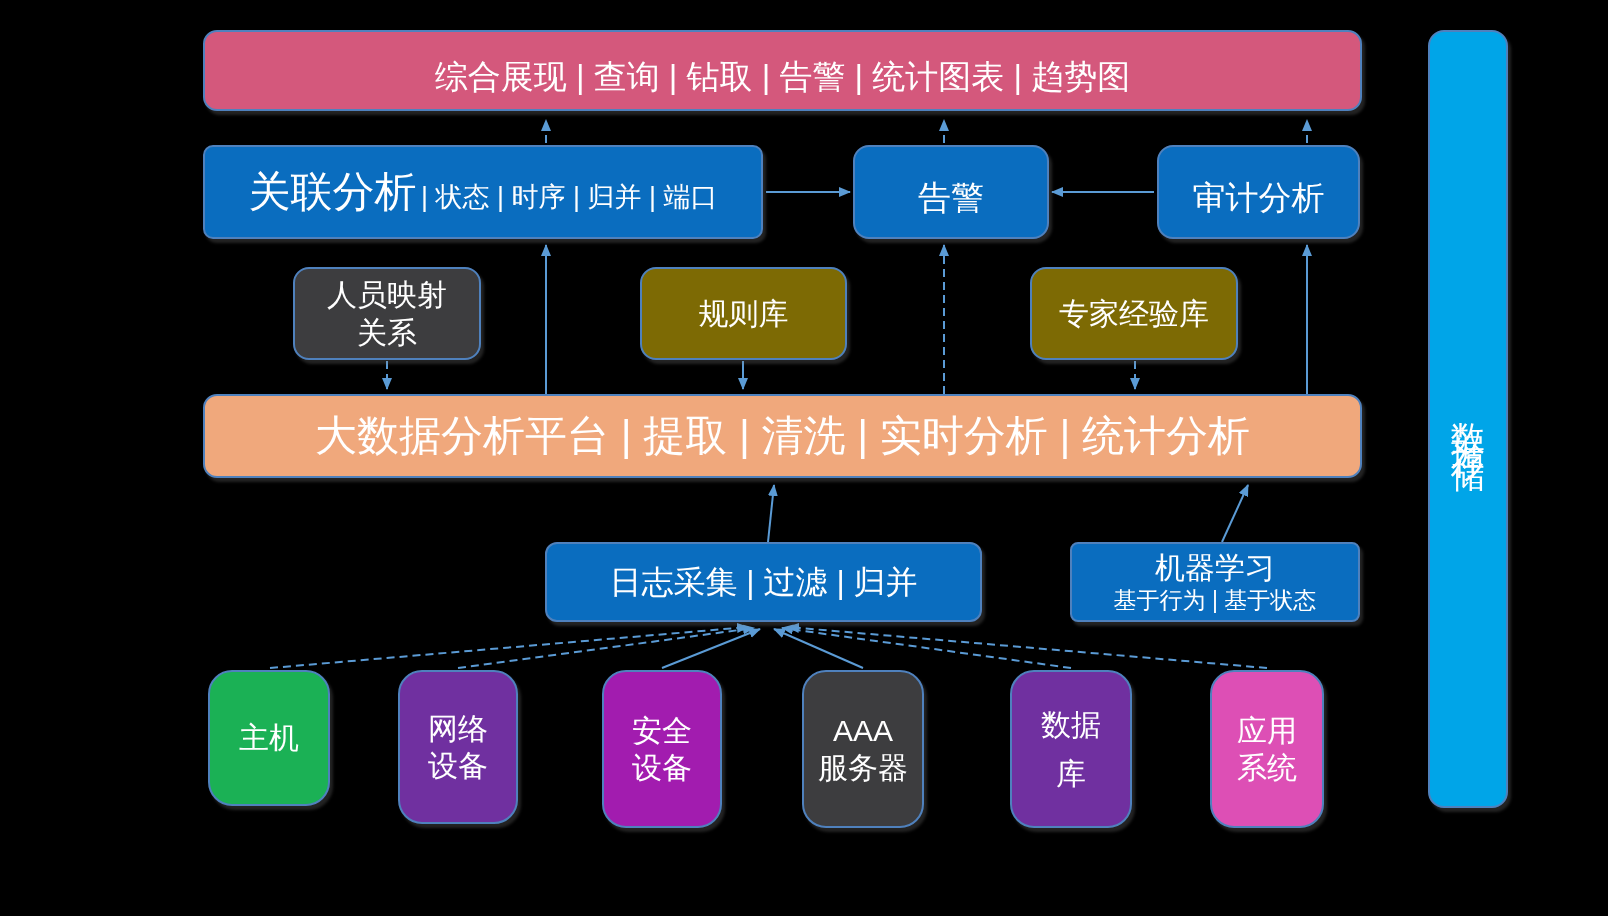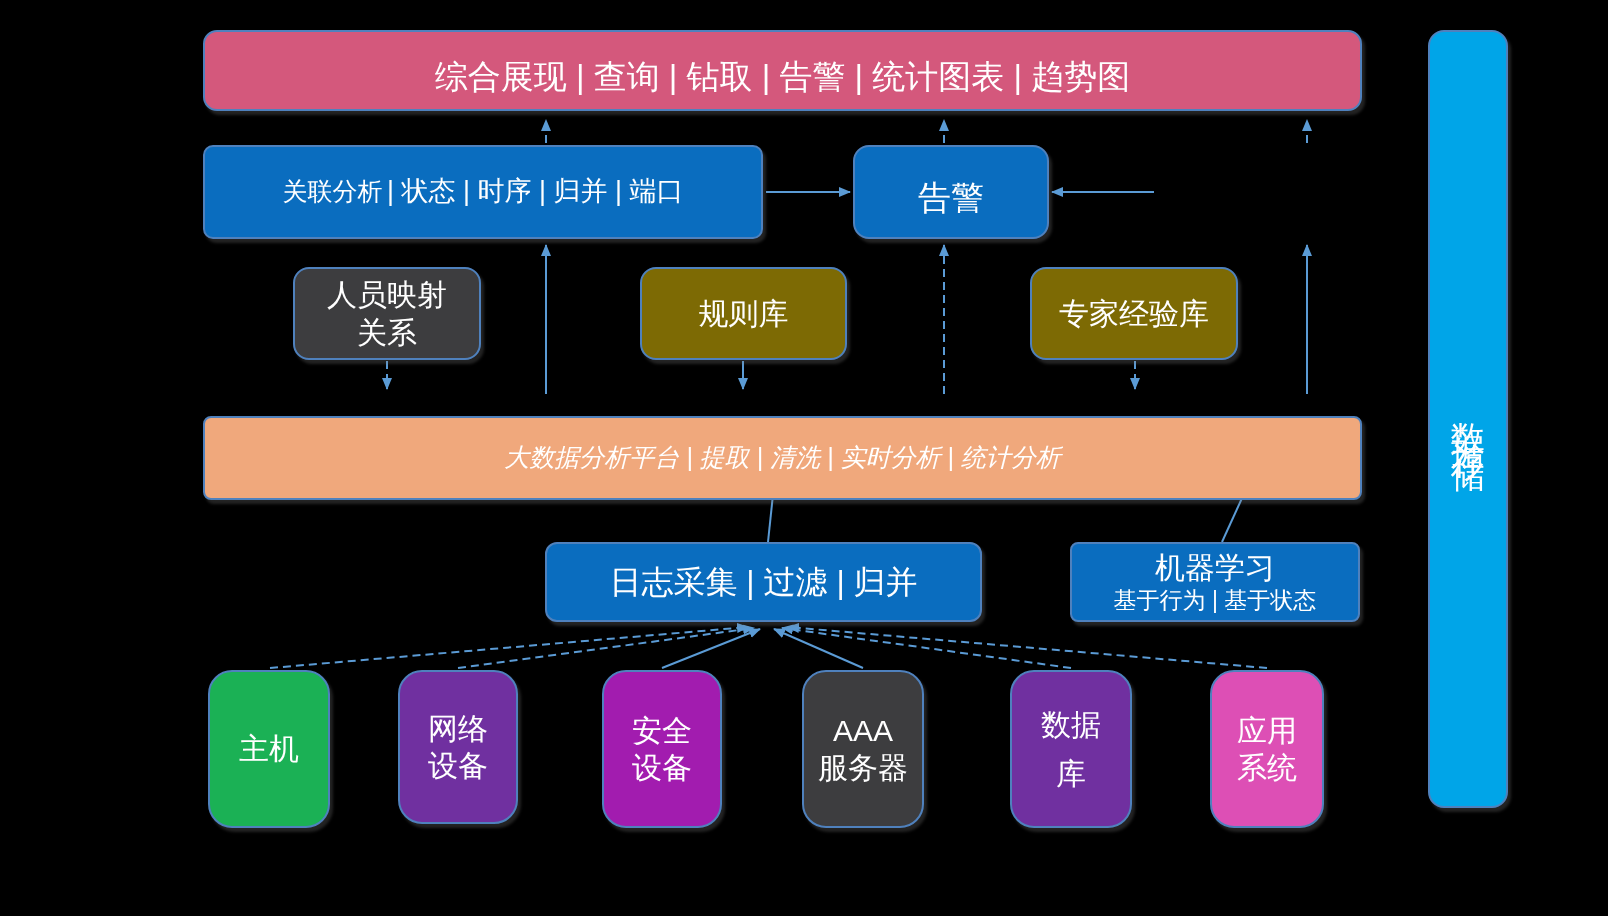--- a/index.html
+++ b/index.html
@@ -11,21 +11,21 @@
   }
   .node{
     position:absolute;box-sizing:border-box;
     border:2px solid var(--border,#4f81bd);
     display:flex;flex-direction:column;align-items:center;justify-content:center;
     text-align:center;line-height:1.25;
     box-shadow:3px 4px 3px rgba(125,125,125,0.28);
   }
   .nowrap{white-space:nowrap;}
   .t33{font-size:33px;margin-top:12px;}
-  .t34{font-size:25px;}
+  .t34{font-size:42px;}
   .t32{font-size:32px;}
   .t30{font-size:30px;}
   .t27{font-size:27px;}
   .t23{font-size:23px;}
   #arrows{position:absolute;left:0;top:0;width:1608px;height:916px;pointer-events:none;}
   .arrow{stroke:var(--arrow,#5b9bd5);stroke-width:2;fill:none;}
   .dashed{stroke-dasharray:8 5;}
   .vtext{
     writing-mode:vertical-rl;text-orientation:upright;
     font-size:34px;letter-spacing:12px;
@@ -72,45 +72,48 @@
   <div class="node" style="left: 203px; top: 30px; width: 1159px; height: 81px; border-radius: 14px; background: rgb(212, 88, 124);">
     <span class="t33 nowrap">综合展现 | 查询 | 钻取 | 告警 | 统计图表 | 趋势图</span>
   </div>
 
   <div class="node" style="left: 203px; top: 145px; width: 560px; height: 94px; border-radius: 10px; background: rgb(10, 109, 191);">
     <span class="nowrap"><span class="t34">关联分析</span> <span class="t27">| 状态 | 时序 | 归并 | 端口</span></span>
   </div>
   <div class="node" style="left: 853px; top: 145px; width: 196px; height: 94px; border-radius: 16px; background: rgb(10, 109, 191);">
     <span class="t33">告警</span>
   </div>
+  <div class="node" style="left: 1157px; top: 145px; width: 203px; height: 94px; border-radius: 16px; background: rgb(10, 109, 191);">
+    <span class="t33">审计分析</span>
+  </div>
 
   <div class="node" style="left: 293px; top: 267px; width: 188px; height: 93px; border-radius: 16px; background: rgb(61, 61, 63);">
     <div class="t30">人员映射</div>
     <div class="t30">关系</div>
   </div>
   <div class="node" style="left: 640px; top: 267px; width: 207px; height: 93px; border-radius: 16px; background: rgb(125, 106, 4);">
     <span class="t30">规则库</span>
   </div>
   <div class="node" style="left: 1030px; top: 267px; width: 208px; height: 93px; border-radius: 16px; background: rgb(125, 106, 4);">
     <span class="t30">专家经验库</span>
   </div>
 
-  <div class="node" style="left: 203px; top: 416px; width: 1159px; height: 84px; border-radius: 8px; background: rgb(240, 168, 124); font-style: italic;">
+  <div class="node" style="left: 203px; top: 394px; width: 1159px; height: 84px; border-radius: 14px; background: rgb(240, 168, 124);">
     <span class="t34 nowrap">大数据分析平台 | 提取 | 清洗 | 实时分析 | 统计分析</span>
   </div>
 
   <div class="node" style="left: 545px; top: 542px; width: 437px; height: 80px; border-radius: 12px; background: rgb(10, 109, 191);">
     <span class="t32 nowrap">日志采集 | 过滤 | 归并</span>
   </div>
   <div class="node" style="left: 1070px; top: 542px; width: 290px; height: 80px; border-radius: 8px; background: rgb(10, 109, 191);">
     <div class="t30 nowrap">机器学习</div>
     <div class="t23 nowrap">基于行为 | 基于状态</div>
   </div>
 
-  <div class="node" style="left: 208px; top: 670px; width: 122px; height: 158px; border-radius: 24px; background: rgb(27, 177, 85);">
+  <div class="node" style="left: 208px; top: 670px; width: 122px; height: 136px; border-radius: 24px; background: rgb(27, 177, 85);">
     <div class="t30">主机</div>
   </div>
   <div class="node" style="left: 398px; top: 670px; width: 120px; height: 154px; border-radius: 24px; background: rgb(112, 48, 160);">
     <div class="t30">网络</div>
     <div class="t30">设备</div>
   </div>
   <div class="node" style="left: 602px; top: 670px; width: 120px; height: 158px; border-radius: 24px; background: #a21caf;">
     <div class="t30">安全</div>
     <div class="t30">设备</div>
   </div>

